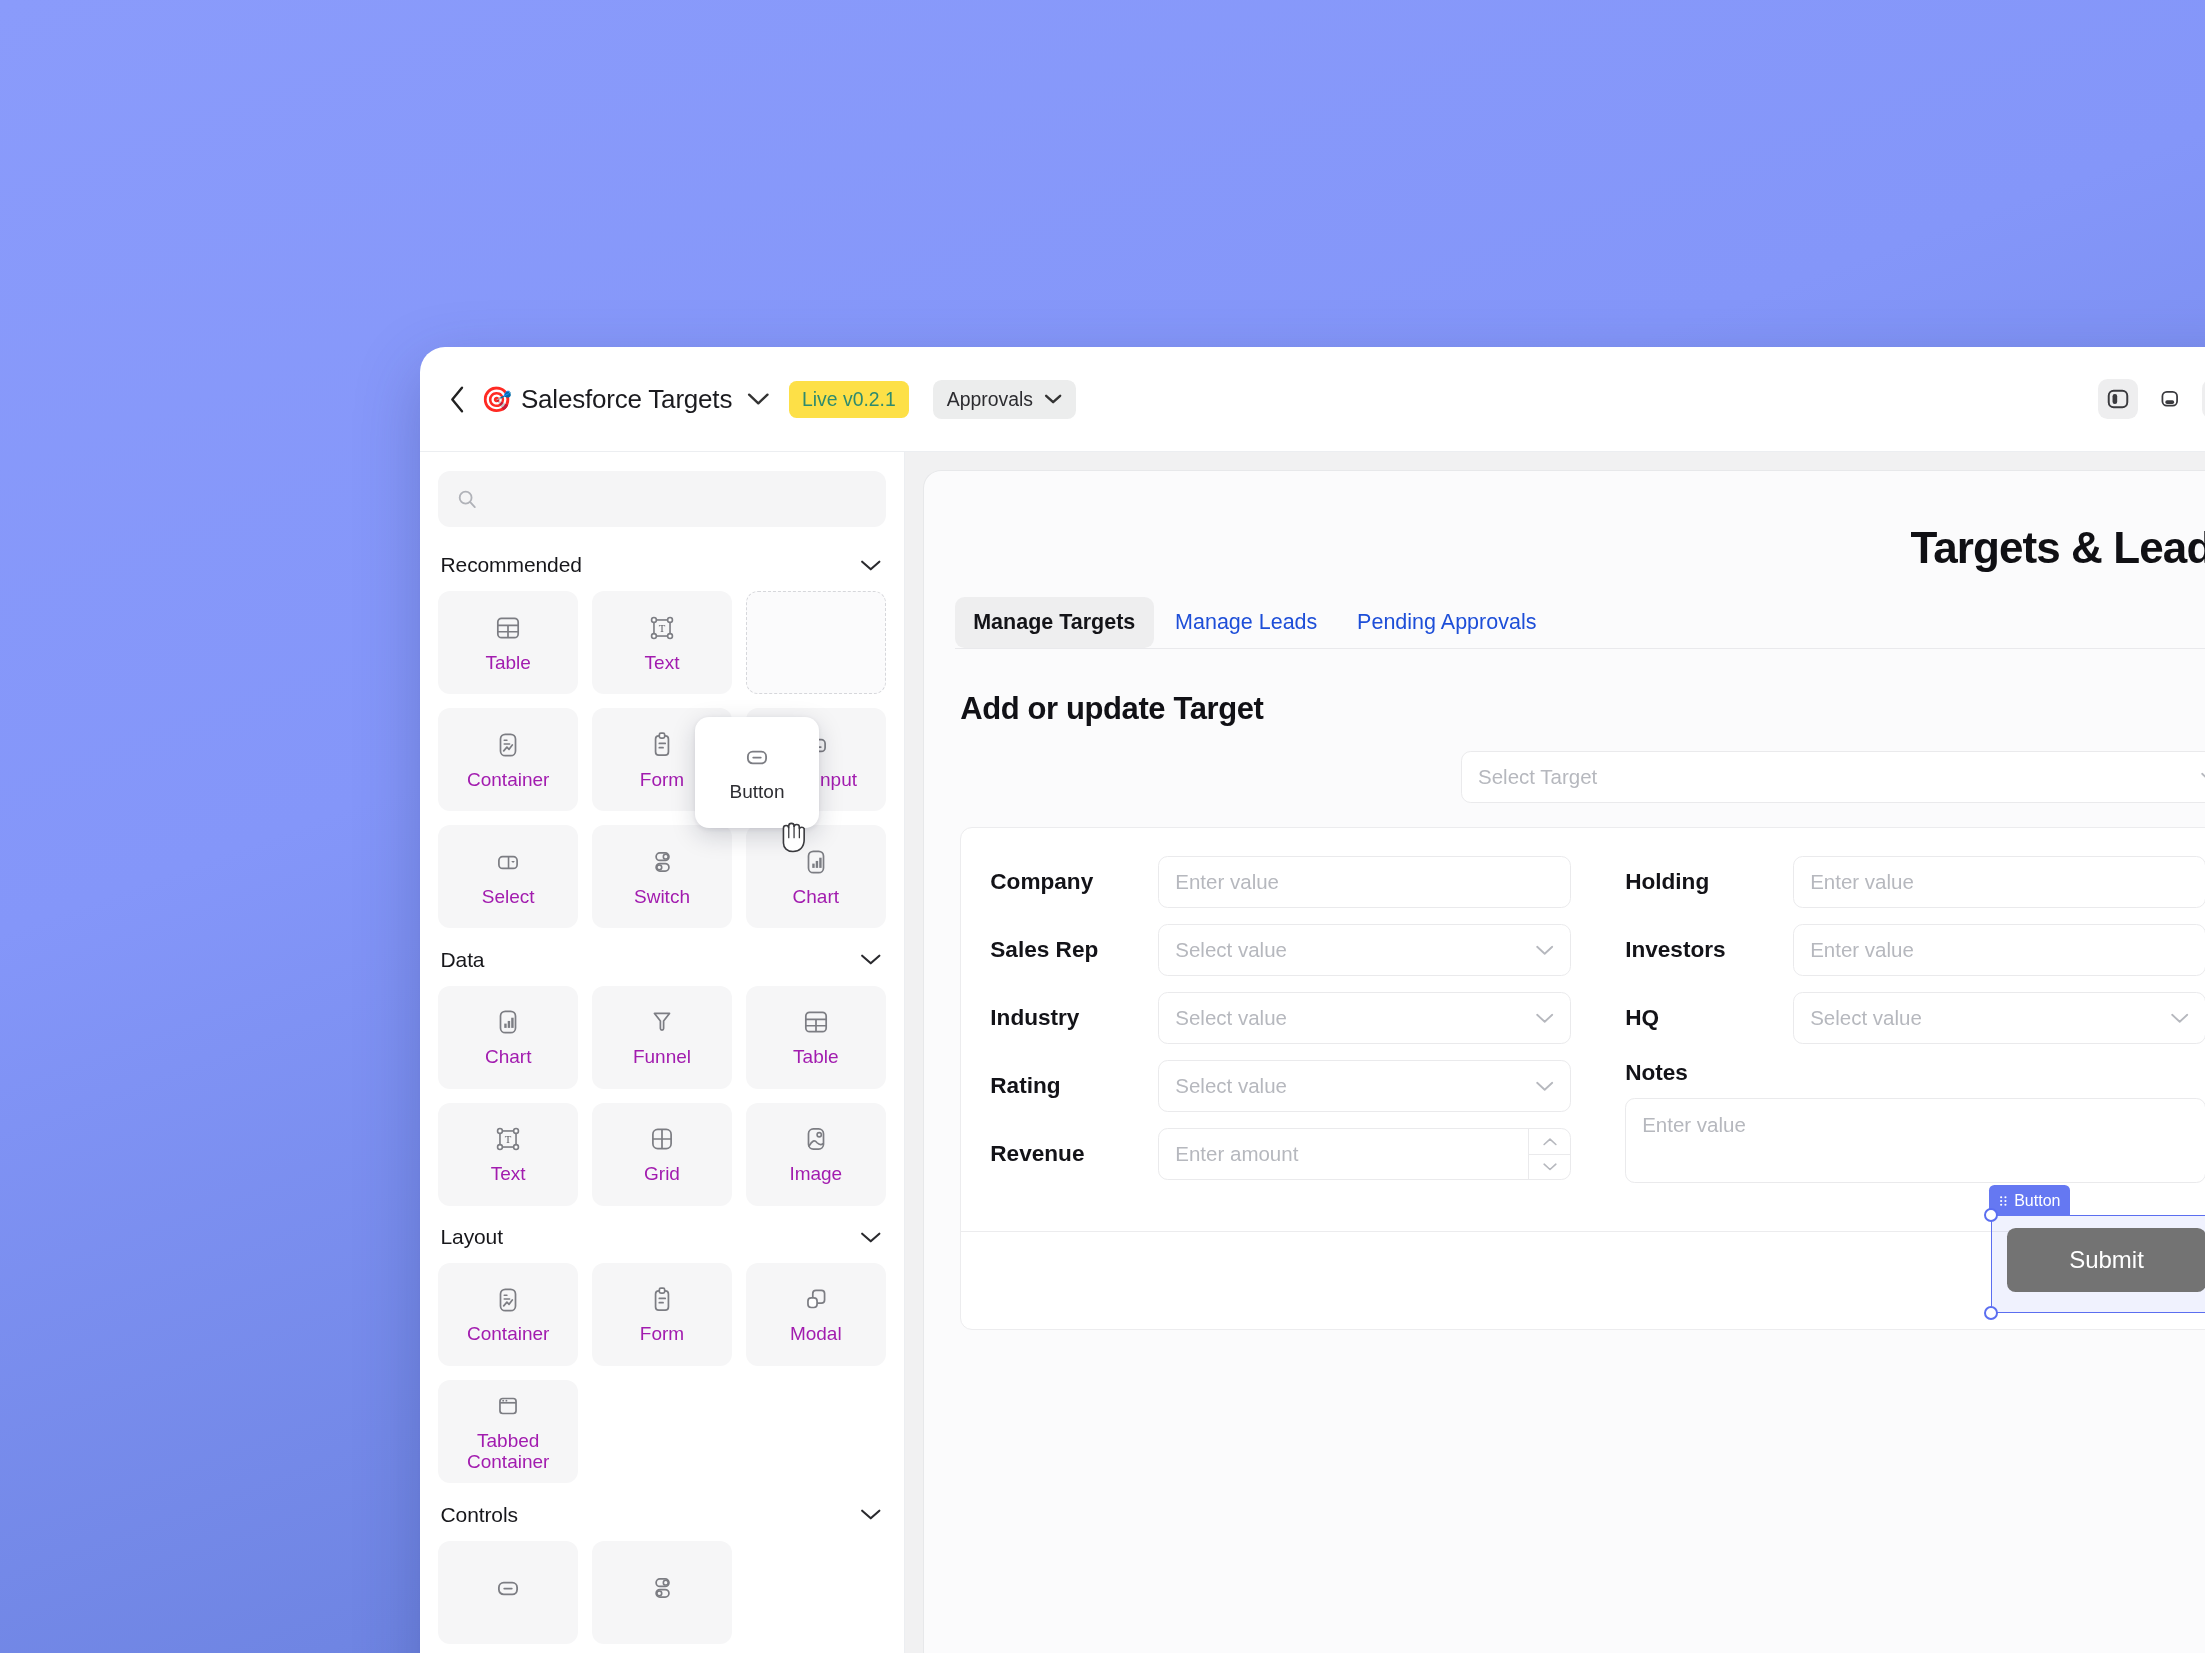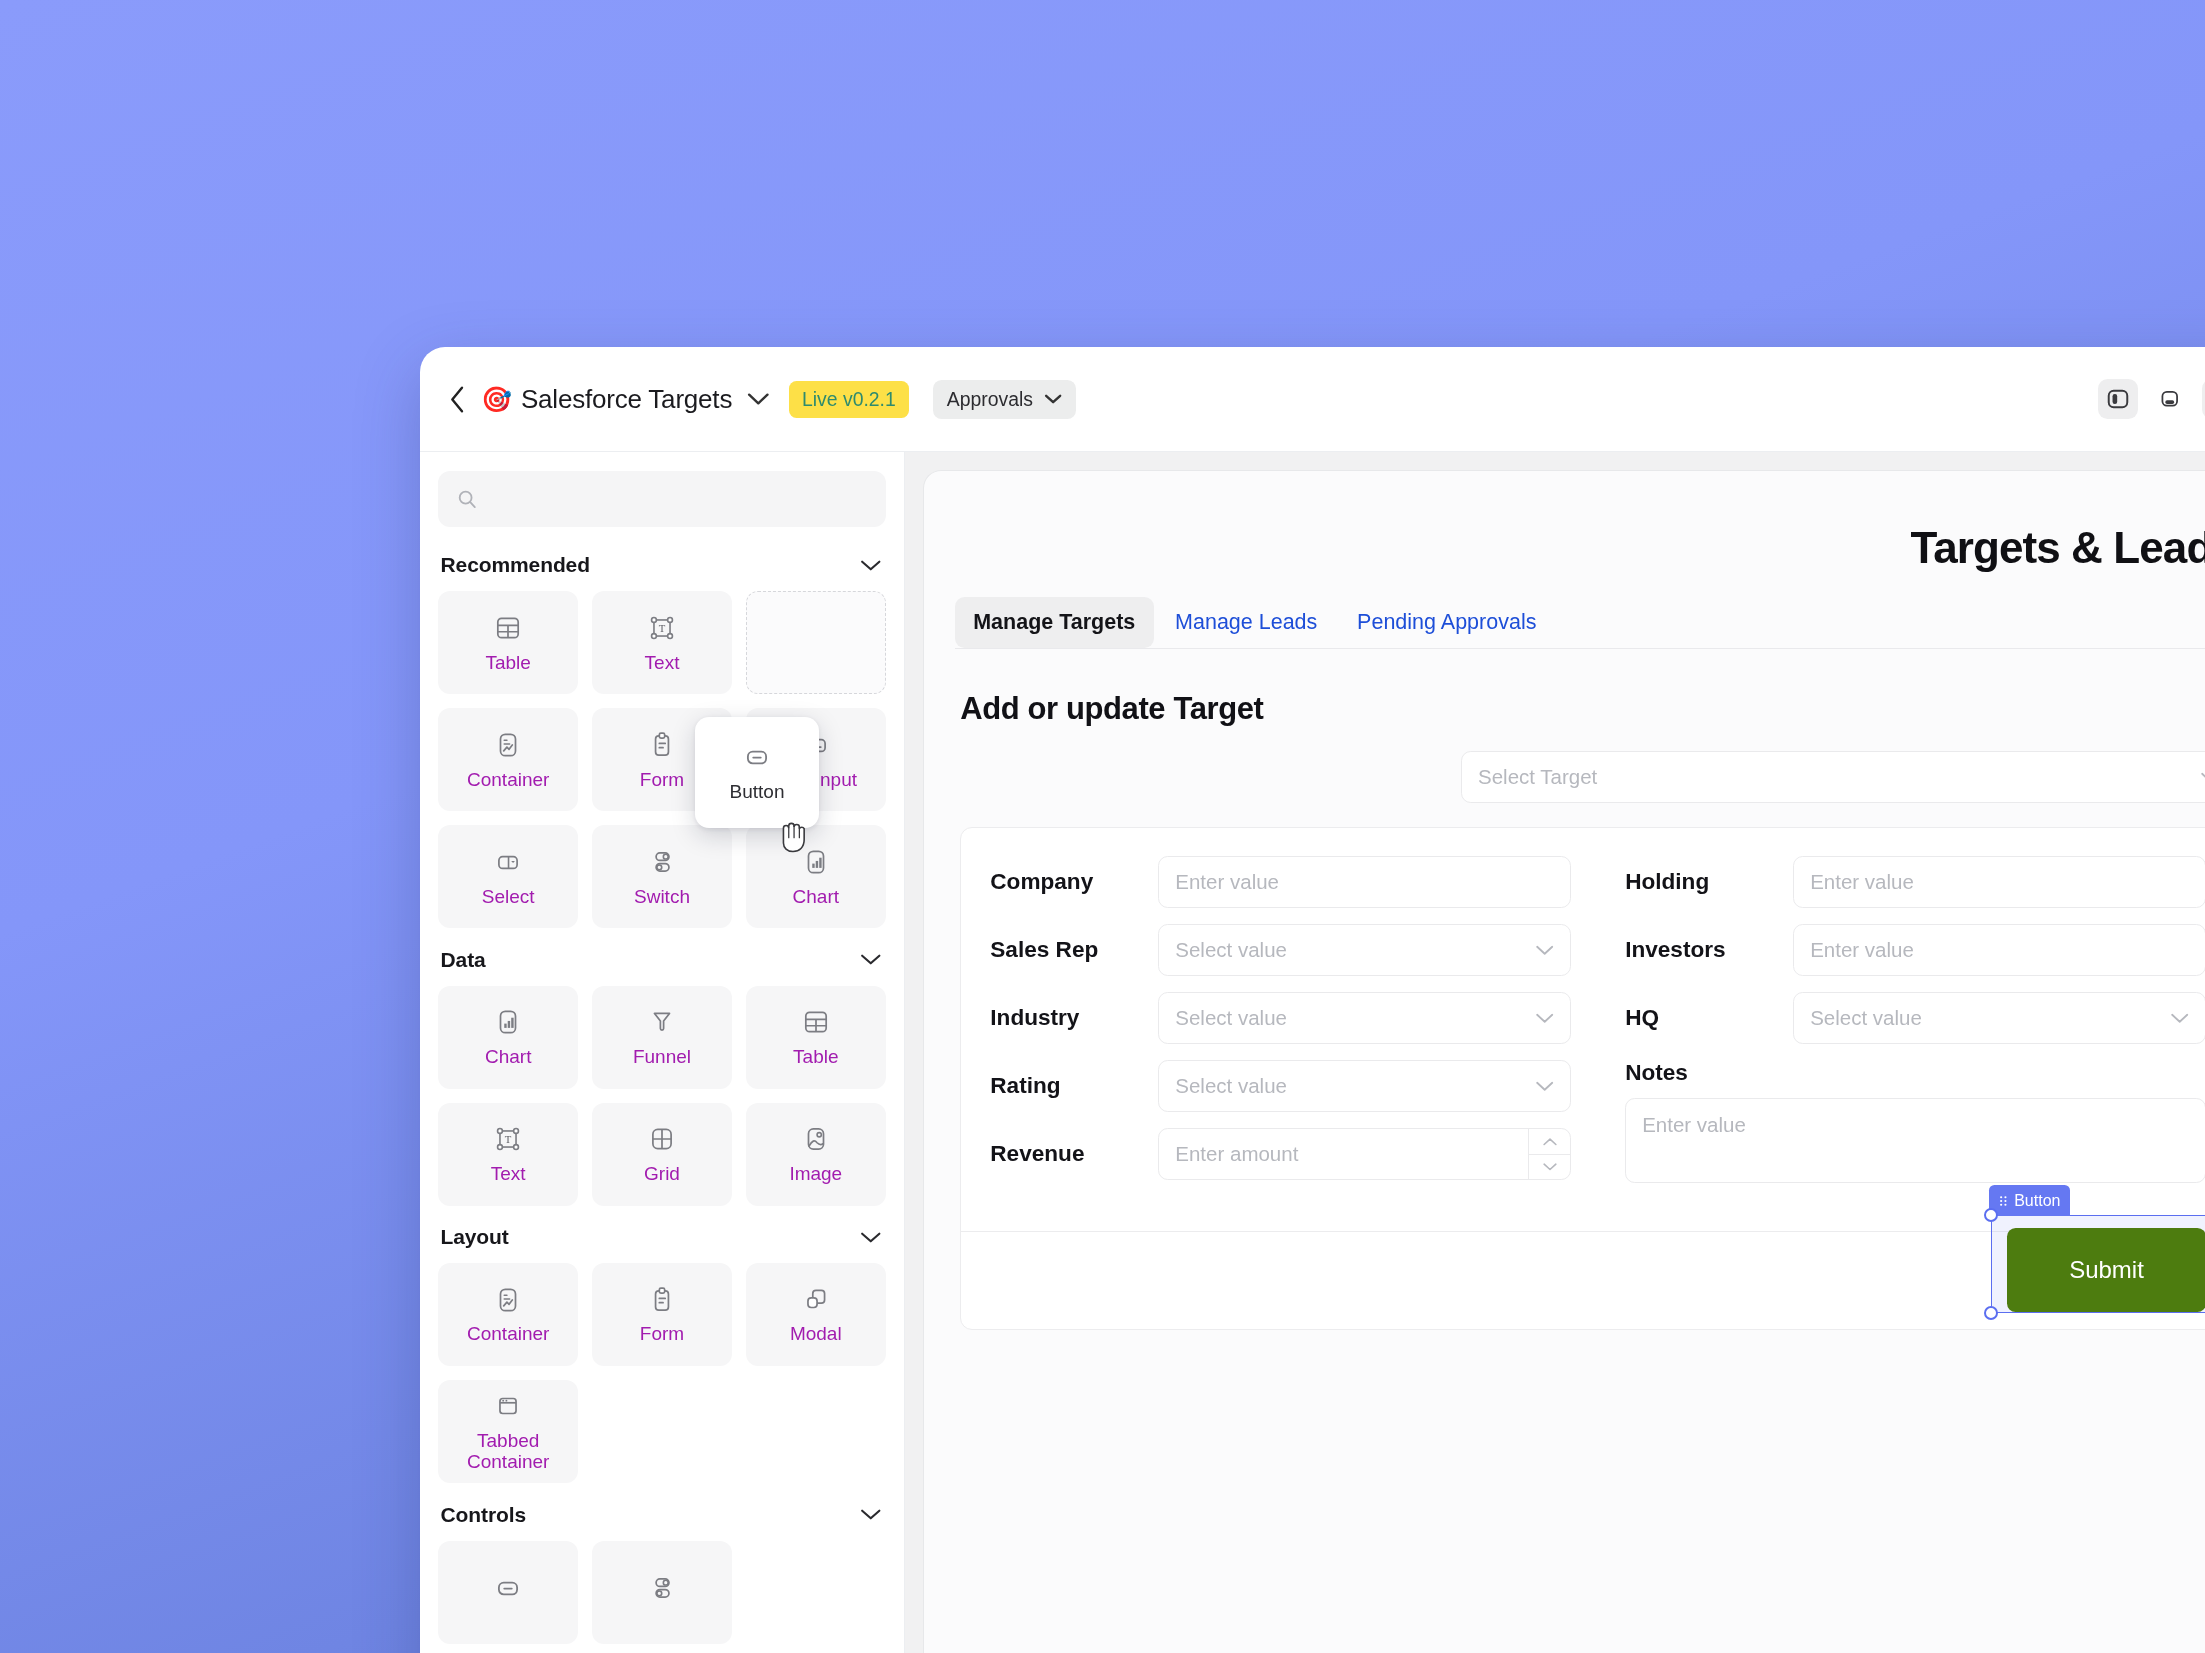--- a/index.html
+++ b/index.html
@@ -87,21 +87,21 @@
     margin-bottom: 26px;
   }
   #search-input-text {
     flex: 1; font-size: 19.4px; color: #b9bbc0; margin-left: 10.8px;
   }
   .section-head {
     display: flex; align-items: center; justify-content: space-between;
     padding: 0 4.3px 0 2.2px; margin-bottom: 14px;
   }
   .section-head .st {
-    font-size: 21px; font-weight: bold; color: #17171b; letter-spacing: -0.1px;
+    font-size: 21px; font-weight: normal; color: #17171b; letter-spacing: -0.1px;
   }
   .grid3 {
     display: grid; grid-template-columns: repeat(3, 1fr);
     gap: 14px; margin-bottom: 19.4px;
   }
   .comp-card {
     background: #f6f6f7; border-radius: 12px;
     height: 103px;
     display: flex; flex-direction: column;
     align-items: center; justify-content: center;
@@ -244,22 +244,22 @@
     font-size: 16px; border-radius: 5.4px 5.4px 0 0;
     display: flex; align-items: center; gap: 6.5px;
     padding: 0 9.7px;
   }
   .handle {
     position: absolute; width: 14px; height: 14px;
     background: #fff; border: 2.2px solid #5b6ef0; border-radius: 50%;
   }
   #submit-btn {
     position: absolute; left: 16px; top: 13px;
-    width: 199px; height: 84px;
-    background: #4d7c0f; color: #fff;
+    width: 199px; height: 64px;
+    background: #737373; color: #fff;
     border-radius: 8.6px;
     display: flex; align-items: center; justify-content: center;
     font-size: 24px;
   }
 
   svg { display: block; }
 </style>
 </head>
 <body>
 

